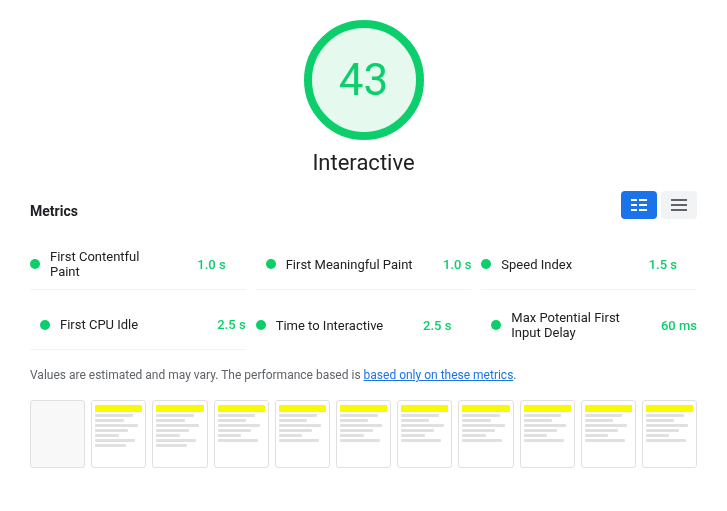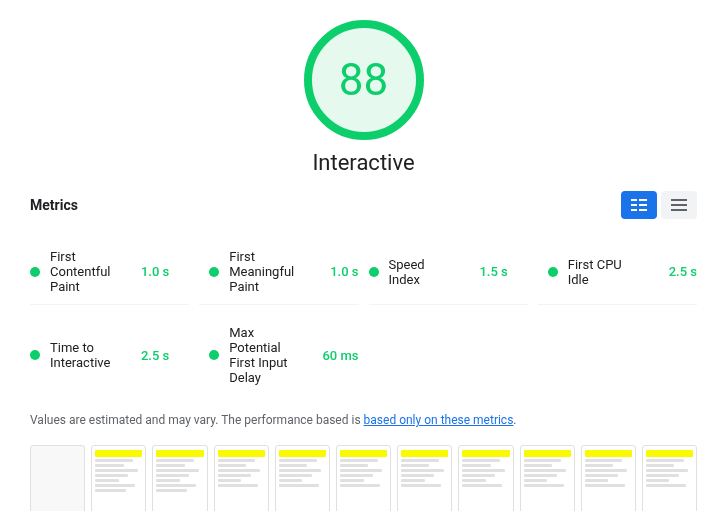--- a/index.html
+++ b/index.html
@@ -38,21 +38,21 @@
     }
 
     .score-label {
       font-size: 22px;
       font-weight: 400;
       color: #202124;
     }
 
     .metrics-header {
       display: flex;
-      align-items: center;
+      align-items: flex-end;
       justify-content: space-between;
       margin-bottom: 12px;
       padding-bottom: 8px;
     }
 
     .metrics-title {
       font-size: 14px;
       font-weight: 700;
       color: #202124;
     }
@@ -79,21 +79,21 @@
       color: white;
     }
 
     .toggle-btn.inactive {
       background: #f1f3f4;
       color: #5f6368;
     }
 
     .metrics-grid {
       display: grid;
-      grid-template-columns: 1fr 1fr 1fr 1fr;
+      grid-template-columns: 1fr 1fr 1fr;
       gap: 10px;
       margin-bottom: 16px;
     }
 
     .metric-row {
       display: flex;
       align-items: center;
       padding: 10px 0;
       border-bottom: 1px solid #f1f3f4;
     }
@@ -181,21 +181,21 @@
     }
 
     .left-col { padding-right: 20px; }
     .right-col { padding-left: 10px; }
   </style>
 </head>
 <body>
 
 <div class="score-section">
   <div class="score-circle">
-    <span class="score-number">88</span>
+    <span class="score-number">43</span>
   </div>
   <span class="score-label">Interactive</span>
 </div>
 
 <div class="metrics-header">
   <span class="metrics-title">Metrics</span>
   <div class="view-toggle">
     <button class="toggle-btn active">
       <svg width="16" height="12" viewBox="0 0 16 12" fill="white">
         <rect x="0" y="0" width="6" height="2"></rect>

